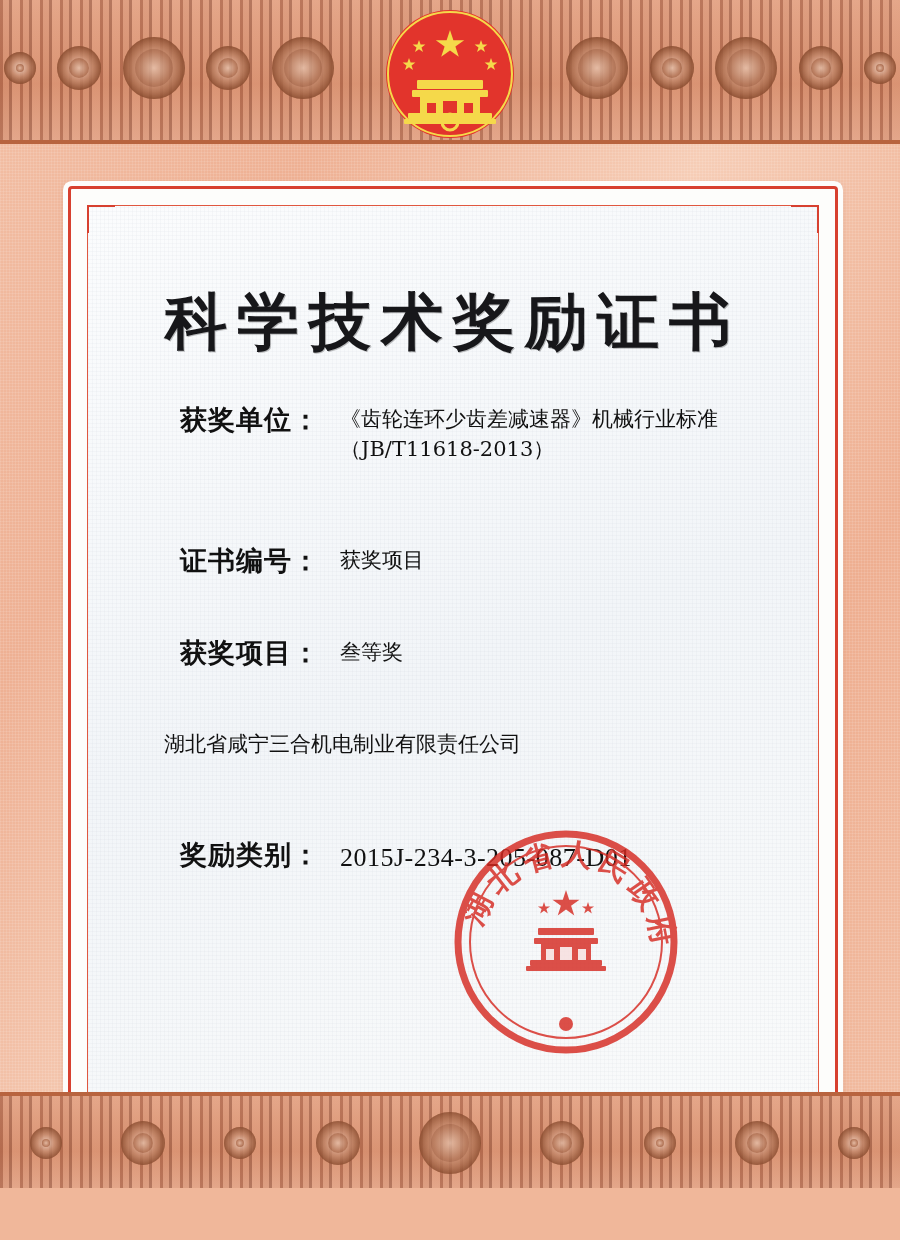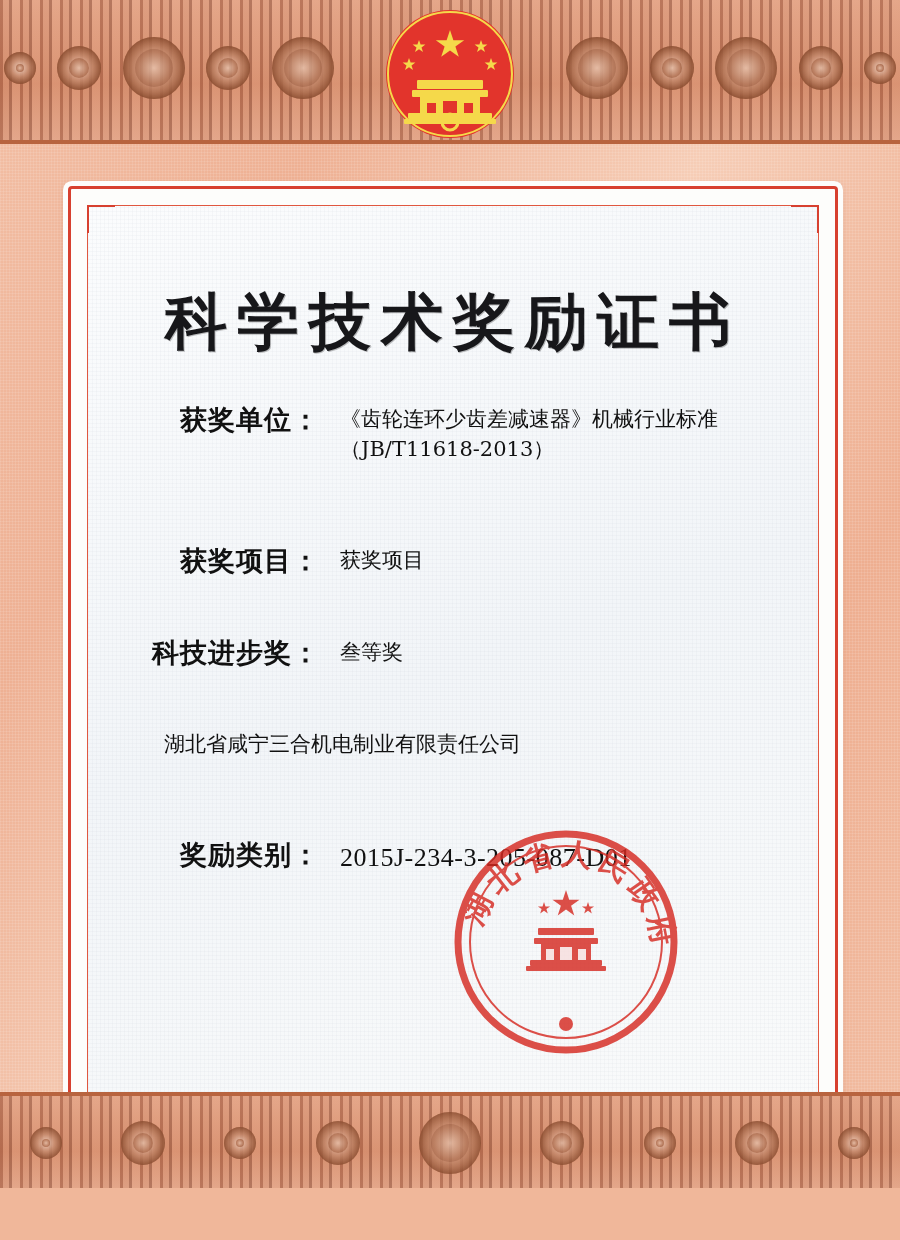--- a/index.html
+++ b/index.html
@@ -294,26 +294,26 @@
       <div class="cert-title">科学技术奖励证书</div>
 
       <div class="fields">
 
         <div class="field-row spaced">
           <div class="field-label">获奖单位：</div>
           <div class="field-value">《齿轮连环少齿差减速器》机械行业标准（JB/T11618-2013）</div>
         </div>
 
         <div class="field-row">
+          <div class="field-label">证书编号：</div>
+          <div class="field-value">获奖项目</div>
+        </div>
+
+        <div class="field-row">
           <div class="field-label">获奖项目：</div>
-          <div class="field-value">获奖项目</div>
-        </div>
-
-        <div class="field-row">
-          <div class="field-label">科技进步奖：</div>
           <div class="field-value">叁等奖</div>
         </div>
 
         <div class="field-row spaced">
           <div class="field-value">湖北省咸宁三合机电制业有限责任公司</div>
         </div>
 
         <div class="field-row number">
           <div class="field-label">奖励类别：</div>
           <div class="field-value">2015J-234-3-205-087-D01</div>

